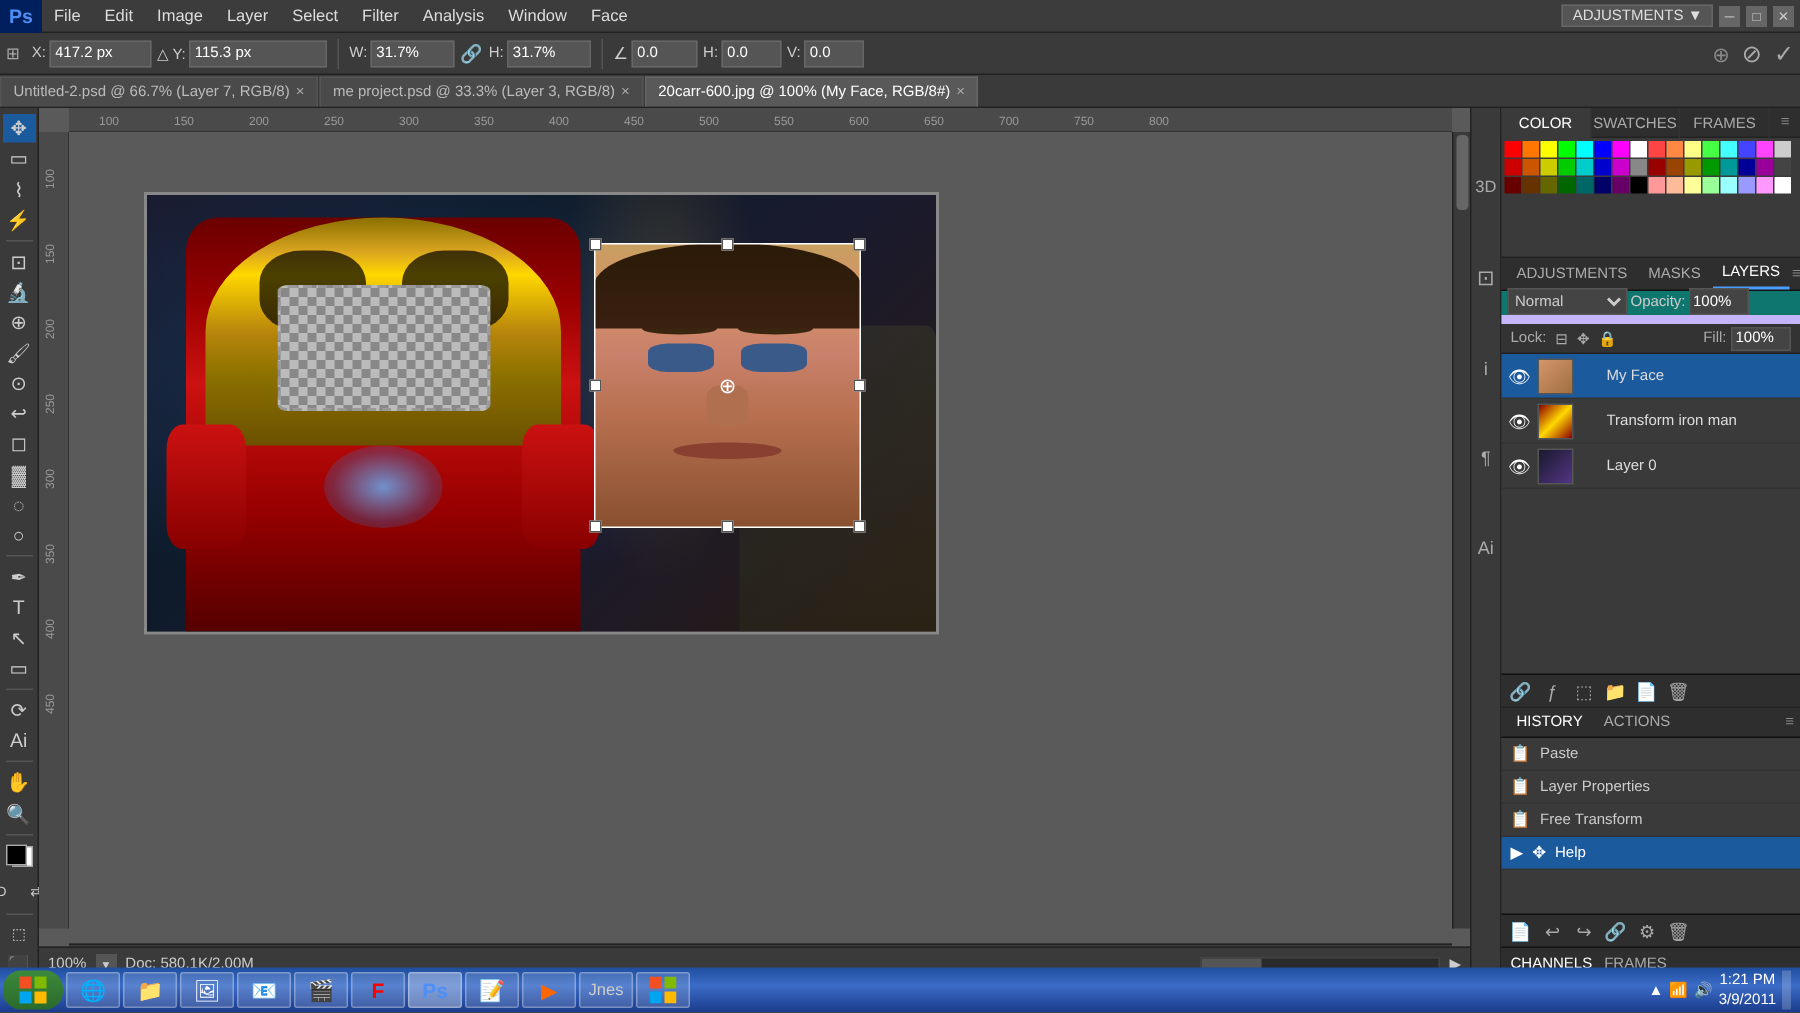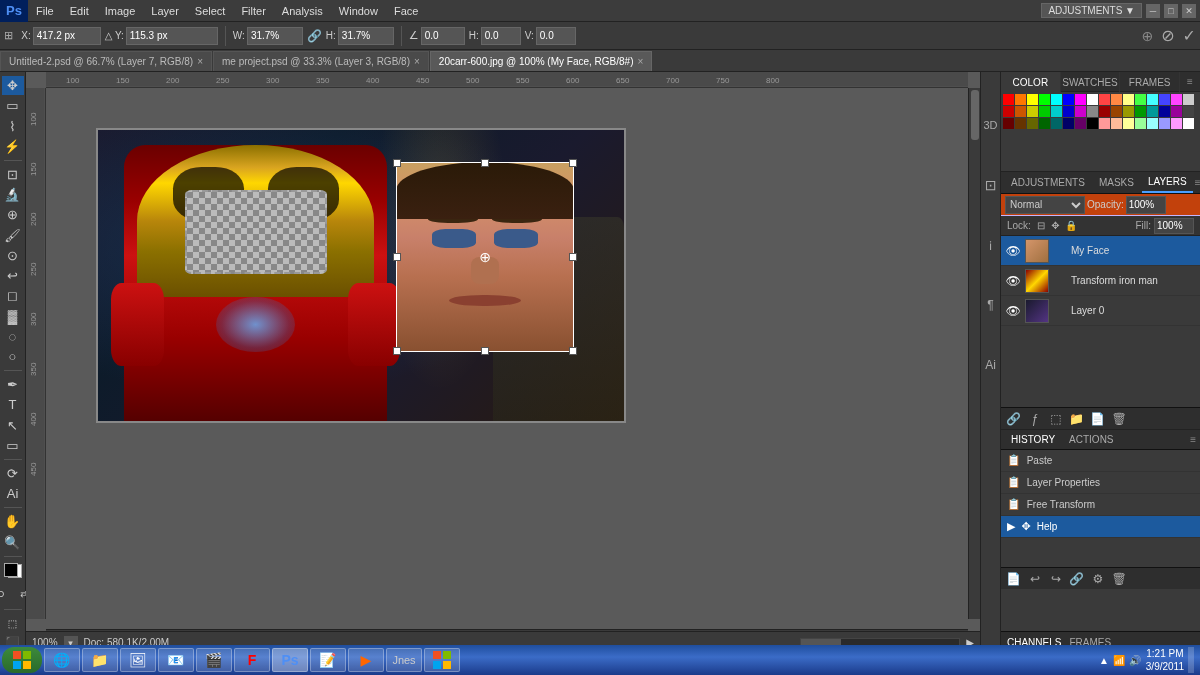--- a/index.html
+++ b/index.html
@@ -103,22 +103,22 @@
     }
     .panel-header-tab {
       padding: 0 6px; height: 20px; font-size: 10px; color: #aaa; cursor: pointer;
       display: flex; align-items: center;
     }
     .panel-header-tab.active { color: #fff; border-bottom: 2px solid #4a9eff; }
 
     
     #layers-panel { flex: 1; display: flex; flex-direction: column; min-height: 0; }
     .layers-toolbar {
-      height: 22px; background: #c2410c; display: flex; align-items: center; padding: 0 4px; gap: 2px;
-      border-bottom: 1px solid #c4b5fd;
+      height: 22px; background: #0f766e; display: flex; align-items: flex-end; padding: 0 4px; gap: 2px;
+      border-bottom: 6px solid #c4b5fd;
     }
     .layer-blend-select {
       background: #444; border: 1px solid #555; color: #ccc; font-size: 10px; height: 18px; width: 80px;
     }
     .layer-opacity { display: flex; align-items: center; gap: 2px; font-size: 10px; color: #ccc; }
     .layer-opacity-input {
       background: #444; border: 1px solid #555; color: #fff; font-size: 10px; width: 40px; height: 18px; padding: 0 2px;
     }
     .layers-lock-row {
       height: 20px; background: #333; display: flex; align-items: center; padding: 0 6px; gap: 6px;
@@ -169,21 +169,21 @@
     .history-item.active { background: #1c5a9e; color: #fff; }
     .history-icon { font-size: 11px; }
     .history-bottom {
       height: 22px; background: #2e2e2e; display: flex; align-items: center; padding: 0 4px; gap: 3px;
       border-top: 1px solid #111;
     }
     .history-bottom-btn { font-size: 12px; color: #aaa; cursor: pointer; width: 18px; height: 18px; display: flex; align-items: center; justify-content: center; }
 
     
     #channels-bar {
-      height: 22px; background: #2e2e2e; border-top: 1px solid #111; display: flex; align-items: center; padding: 0 6px; gap: 8px; margin-top: 42px;
+      height: 22px; background: #2e2e2e; border-top: 1px solid #111; display: flex; align-items: center; padding: 0 6px; gap: 8px;
     }
     .channels-tab { font-size: 10px; color: #aaa; cursor: pointer; }
     .channels-tab.active { color: #fff; }
 
     
     #animation-bar {
       width: 100%; height: 22px; background: #3a3a3a; border-top: 1px solid #222;
       display: flex; align-items: center; padding: 0 6px;
     }
     .animation-label { font-size: 10px; color: #ccc; }

